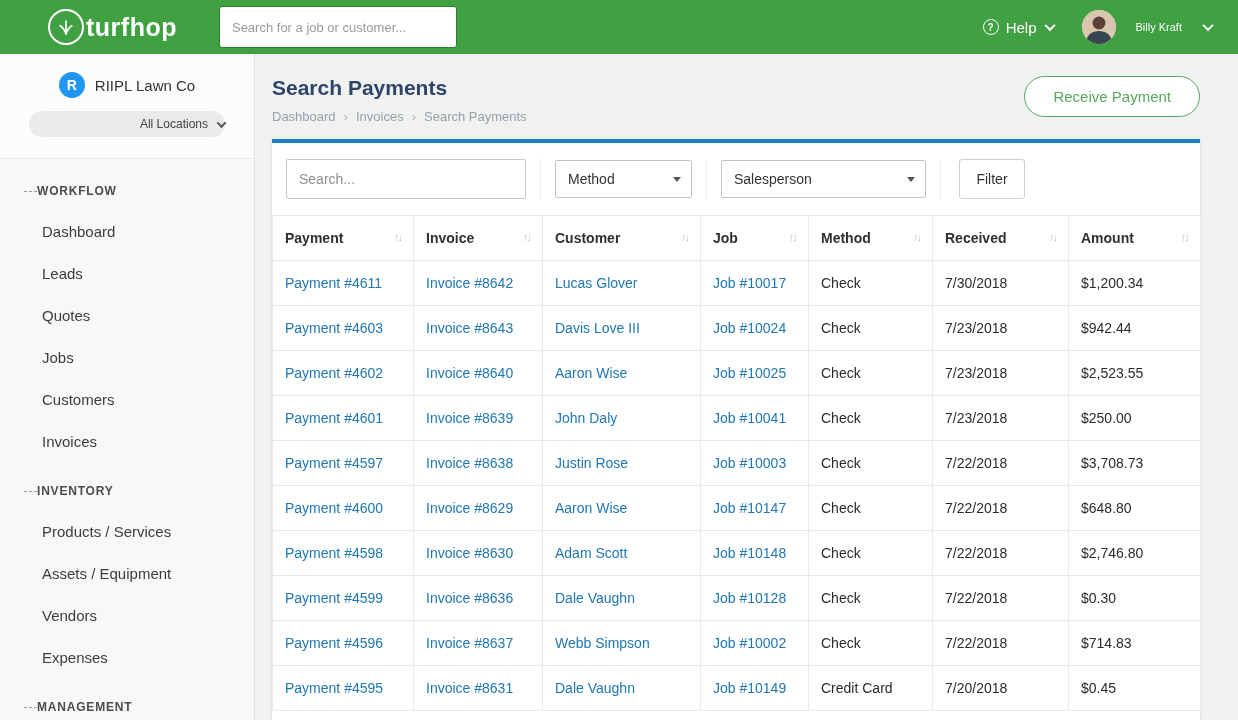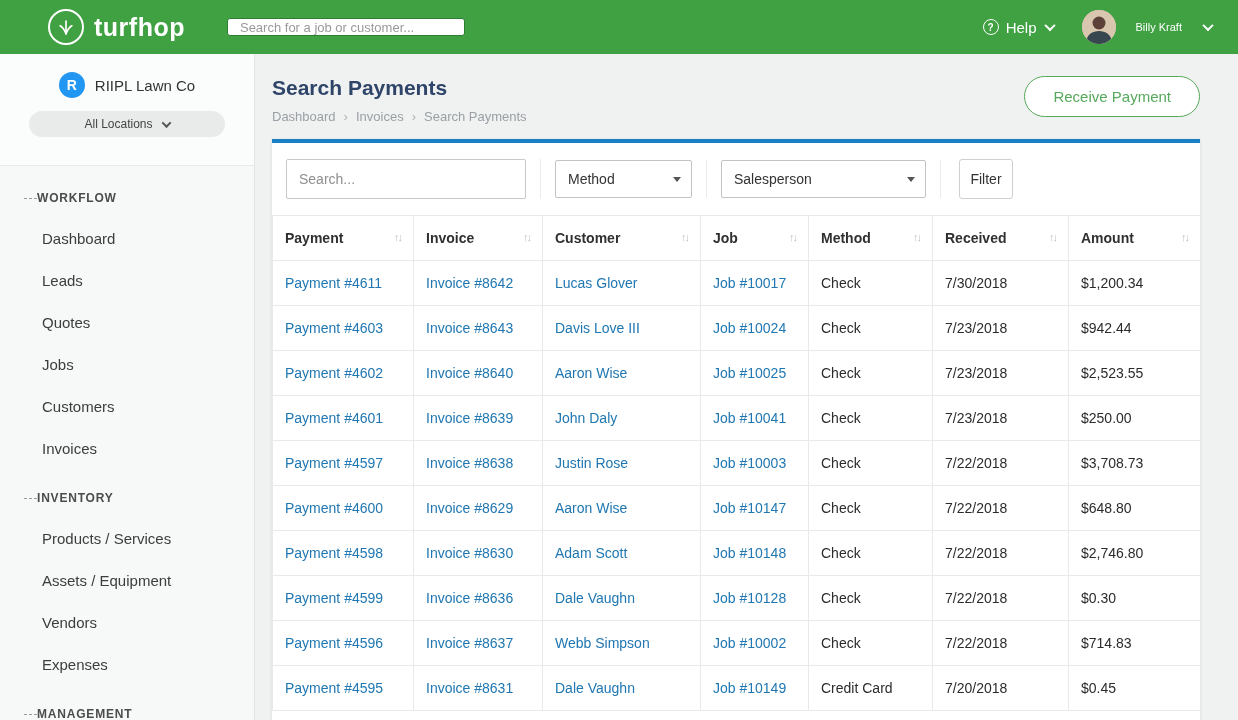--- a/index.html
+++ b/index.html
@@ -8,28 +8,28 @@
     font-family:"Liberation Sans","DejaVu Sans",sans-serif;
     background:#f0f1f1; color:#2b2b2b; position:relative;
   }
 
   
   .header {
     position:absolute; top:0; left:0; right:0; height:54px;
     background:var(--header-green); display:flex; align-items:center;
     padding:0 26px 0 48px; z-index:10;
   }
-  .logo { display:flex; align-items:center; gap:10px; cursor:pointer; }
+  .logo { display:flex; align-items:center; gap:2px; cursor:pointer; }
   .logo-circle {
     width:36px; height:36px; border:2px solid #fff; border-radius:50%;
     display:flex; align-items:center; justify-content:center;
   }
   .logo-text { color:#fff; font-size:25px; font-weight:700; letter-spacing:0.5px; }
   .global-search {
-    margin-left:42px; width:238px; height:18px; border:1px solid #2e7d32;
+    margin-left:42px; width:238px; height:42px; border:1px solid #2e7d32;
     border-radius:3px; padding:0 12px; font-size:13px; outline:none;
     font-family:inherit; color:#333; background:#fff;
   }
   .global-search::placeholder { color:#9a9a9a; }
   .header-right { margin-left:auto; display:flex; align-items:center; gap:28px; }
   .help { display:flex; align-items:center; gap:7px; color:#fff; font-size:15px; cursor:pointer; }
   .help-circle {
     width:16px; height:16px; border:1px solid #fff; border-radius:50%;
     font-size:10px; display:flex; align-items:center; justify-content:center; font-weight:700;
   }
@@ -48,22 +48,22 @@
   }
   .company { background:#fbfcfc; padding:18px 0 16px; border-bottom:1px solid #e8e9e9; }
   .company-row { display:flex; align-items:center; justify-content:center; gap:10px; }
   .company-logo {
     width:26px; height:26px; border-radius:50%; background:var(--company-logo-blue);
     color:#fff; font-weight:700; font-size:14px;
     display:flex; align-items:center; justify-content:center;
   }
   .company-name { font-size:15px; font-weight:400; color:#333; }
   .locations-pill {
-    margin:13px auto 12px; width:196px; height:26px; background:#e9eaea;
-    border-radius:13px; display:flex; align-items:center; justify-content:center;
+    margin:13px auto 5px; width:196px; height:26px; background:#e9eaea;
+    border-radius:13px; display:flex; align-items:center; justify-content:flex-end;
     gap:8px; font-size:12px; color:#444; cursor:pointer;
   }
   .nav { padding-top:4px; }
   .nav-section {
     display:flex; align-items:center; height:40px; margin-top:8px;
     padding-left:24px; cursor:pointer;
   }
   .dash-icon { width:13px; border-top:1px dashed #9a9a9a; display:inline-block; }
   .nav-section-label { font-size:12px; font-weight:700; color:#4c4c4c; letter-spacing:0.8px; }
   .nav-item {
@@ -106,21 +106,21 @@
     padding:0 10px 0 12px; font-size:14px; color:#333; cursor:pointer;
   }
   .fs-status { width:180px; }
   .fs-method { width:137px; }
   .fs-sales  { width:205px; }
   .sel-caret {
     width:0; height:0; border-left:4px solid transparent; border-right:4px solid transparent;
     border-top:5px solid #555; display:inline-block; margin-left:10px;
   }
   .filter-btn {
-    width:54px; height:40px; background:#fff; border:1px solid #cfcfcf; border-radius:3px;
+    width:66px; height:40px; background:#fff; border:1px solid #cfcfcf; border-radius:3px;
     font-size:14px; color:#333; font-family:inherit; cursor:pointer; margin-left:4px;
   }
 
   
   .ptable { width:100%; border-collapse:collapse; table-layout:fixed; }
   .ptable th, .ptable td { border:1px solid #e9e9e9; text-align:left; }
   .ptable th { padding:14px 12px; font-size:14px; font-weight:700; color:#303030; cursor:pointer; }
   .ptable td { padding:14px 12px; font-size:14px; color:#2b2b2b; }
   .th-label { float:left; }
   .sort-icon { float:right; color:#c3c3c3; font-size:11px; letter-spacing:-2px; margin-top:1px; }

